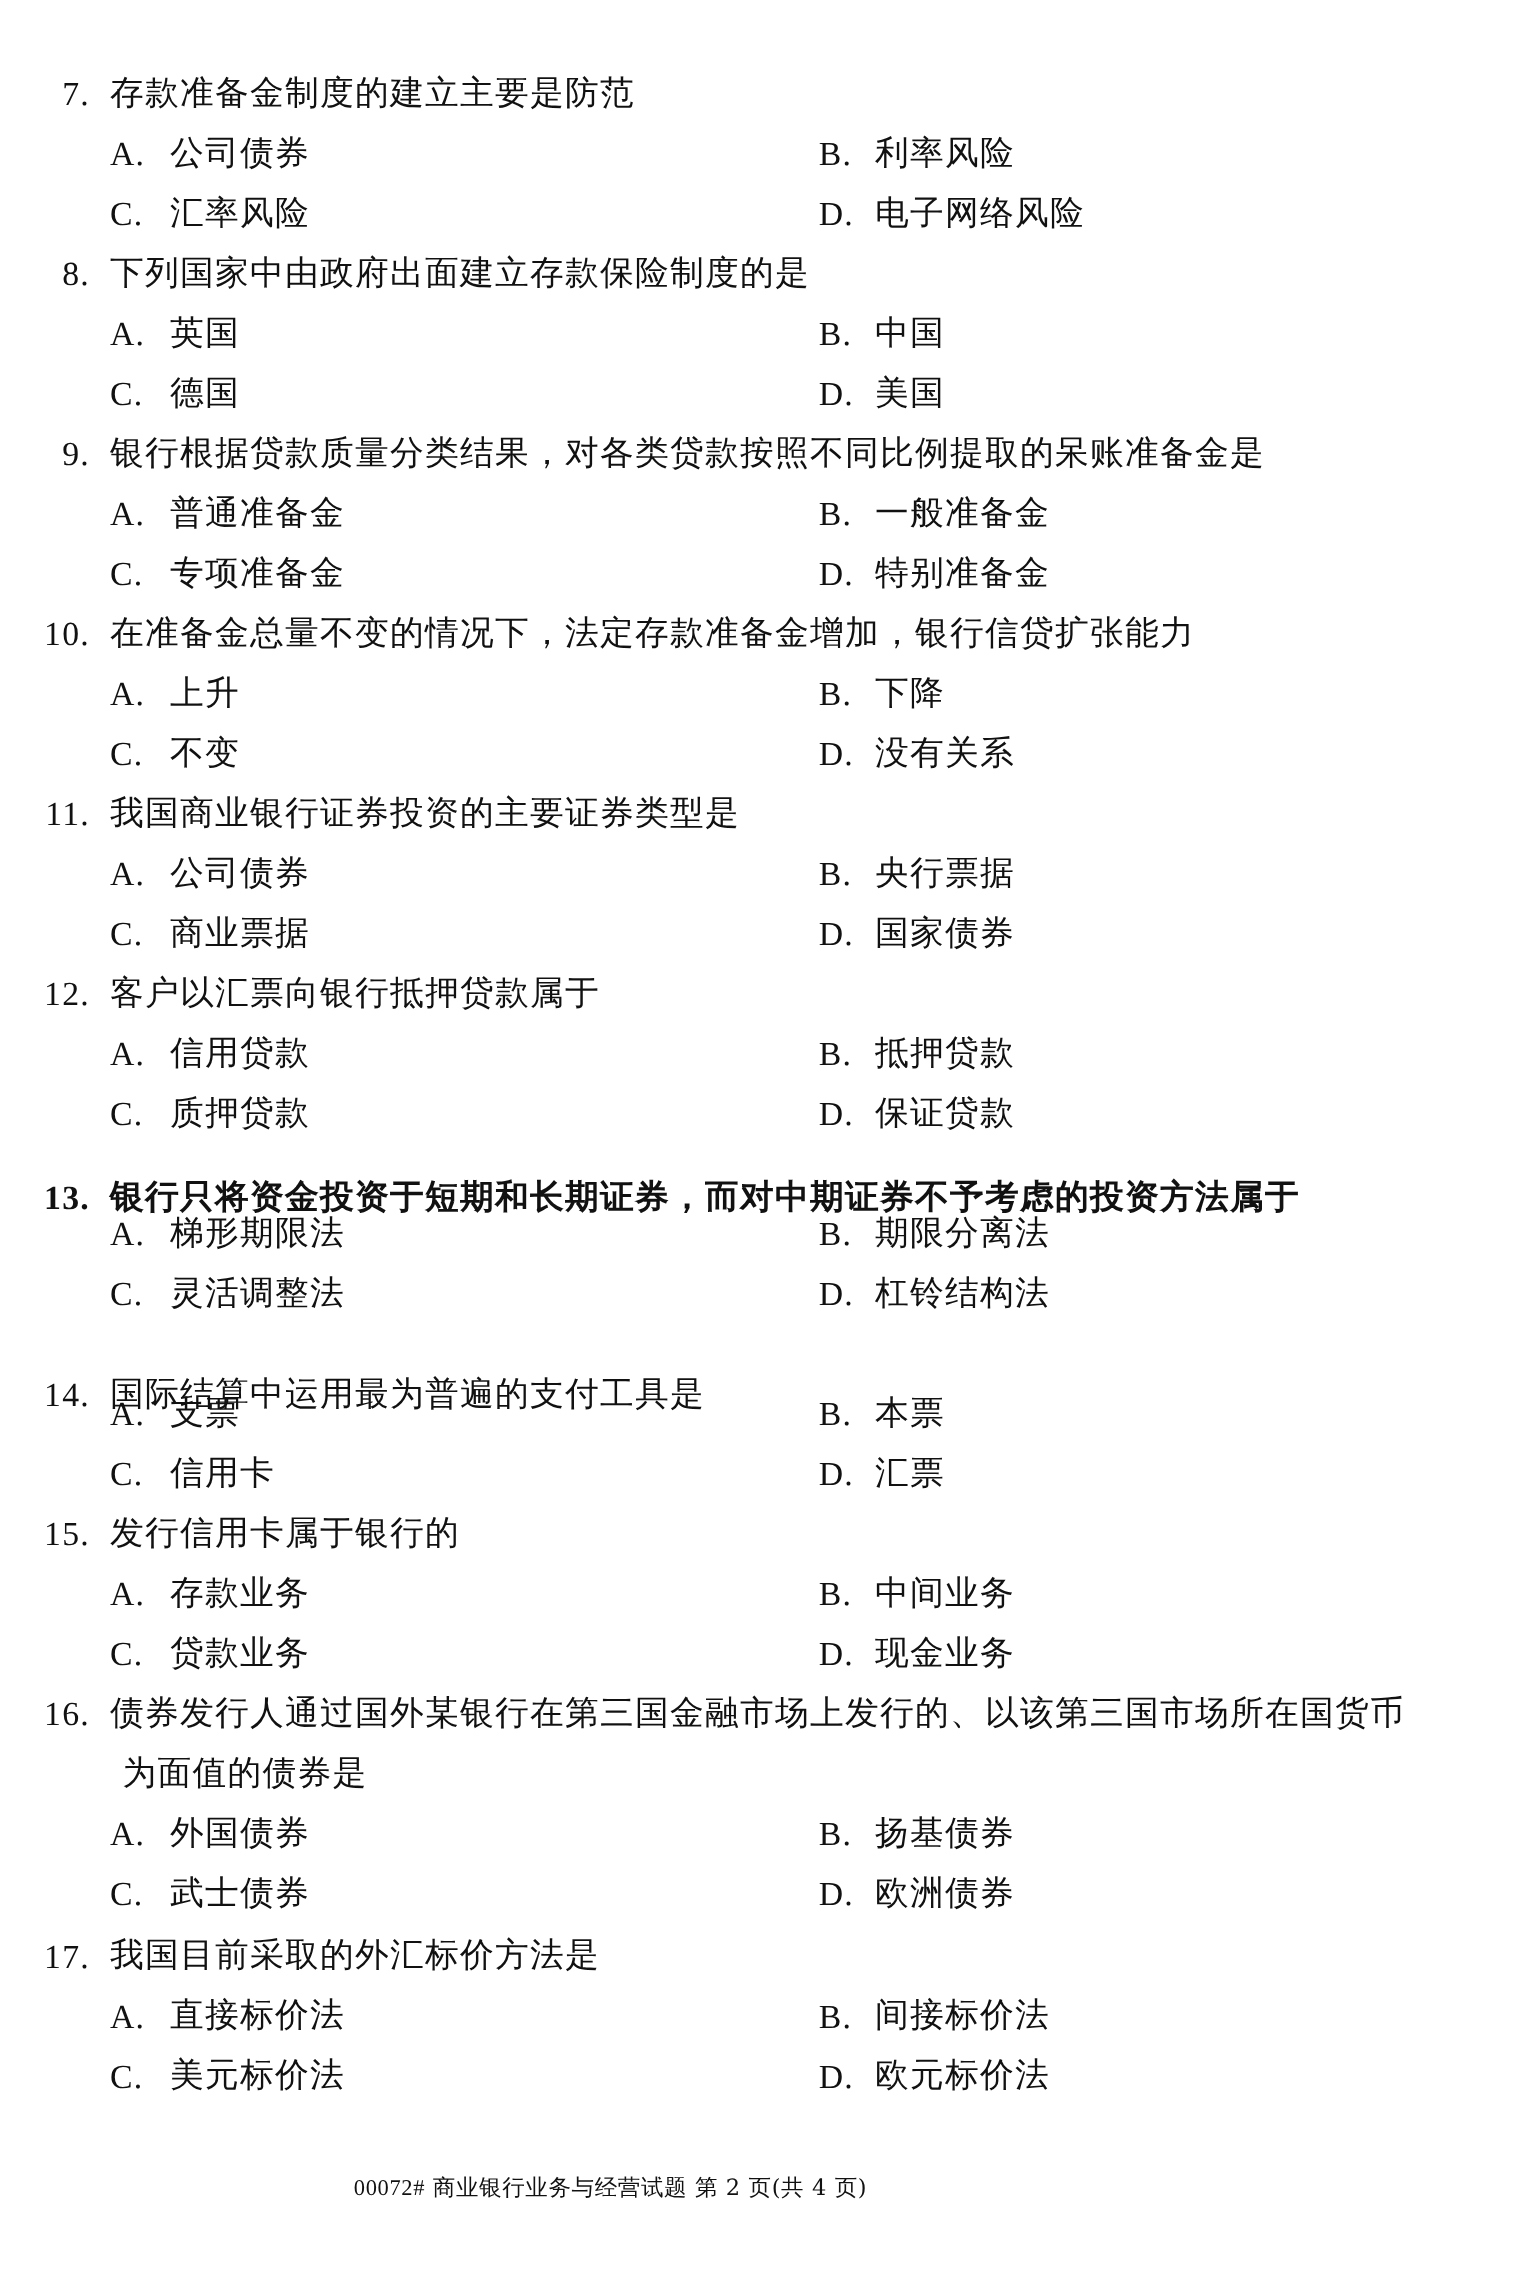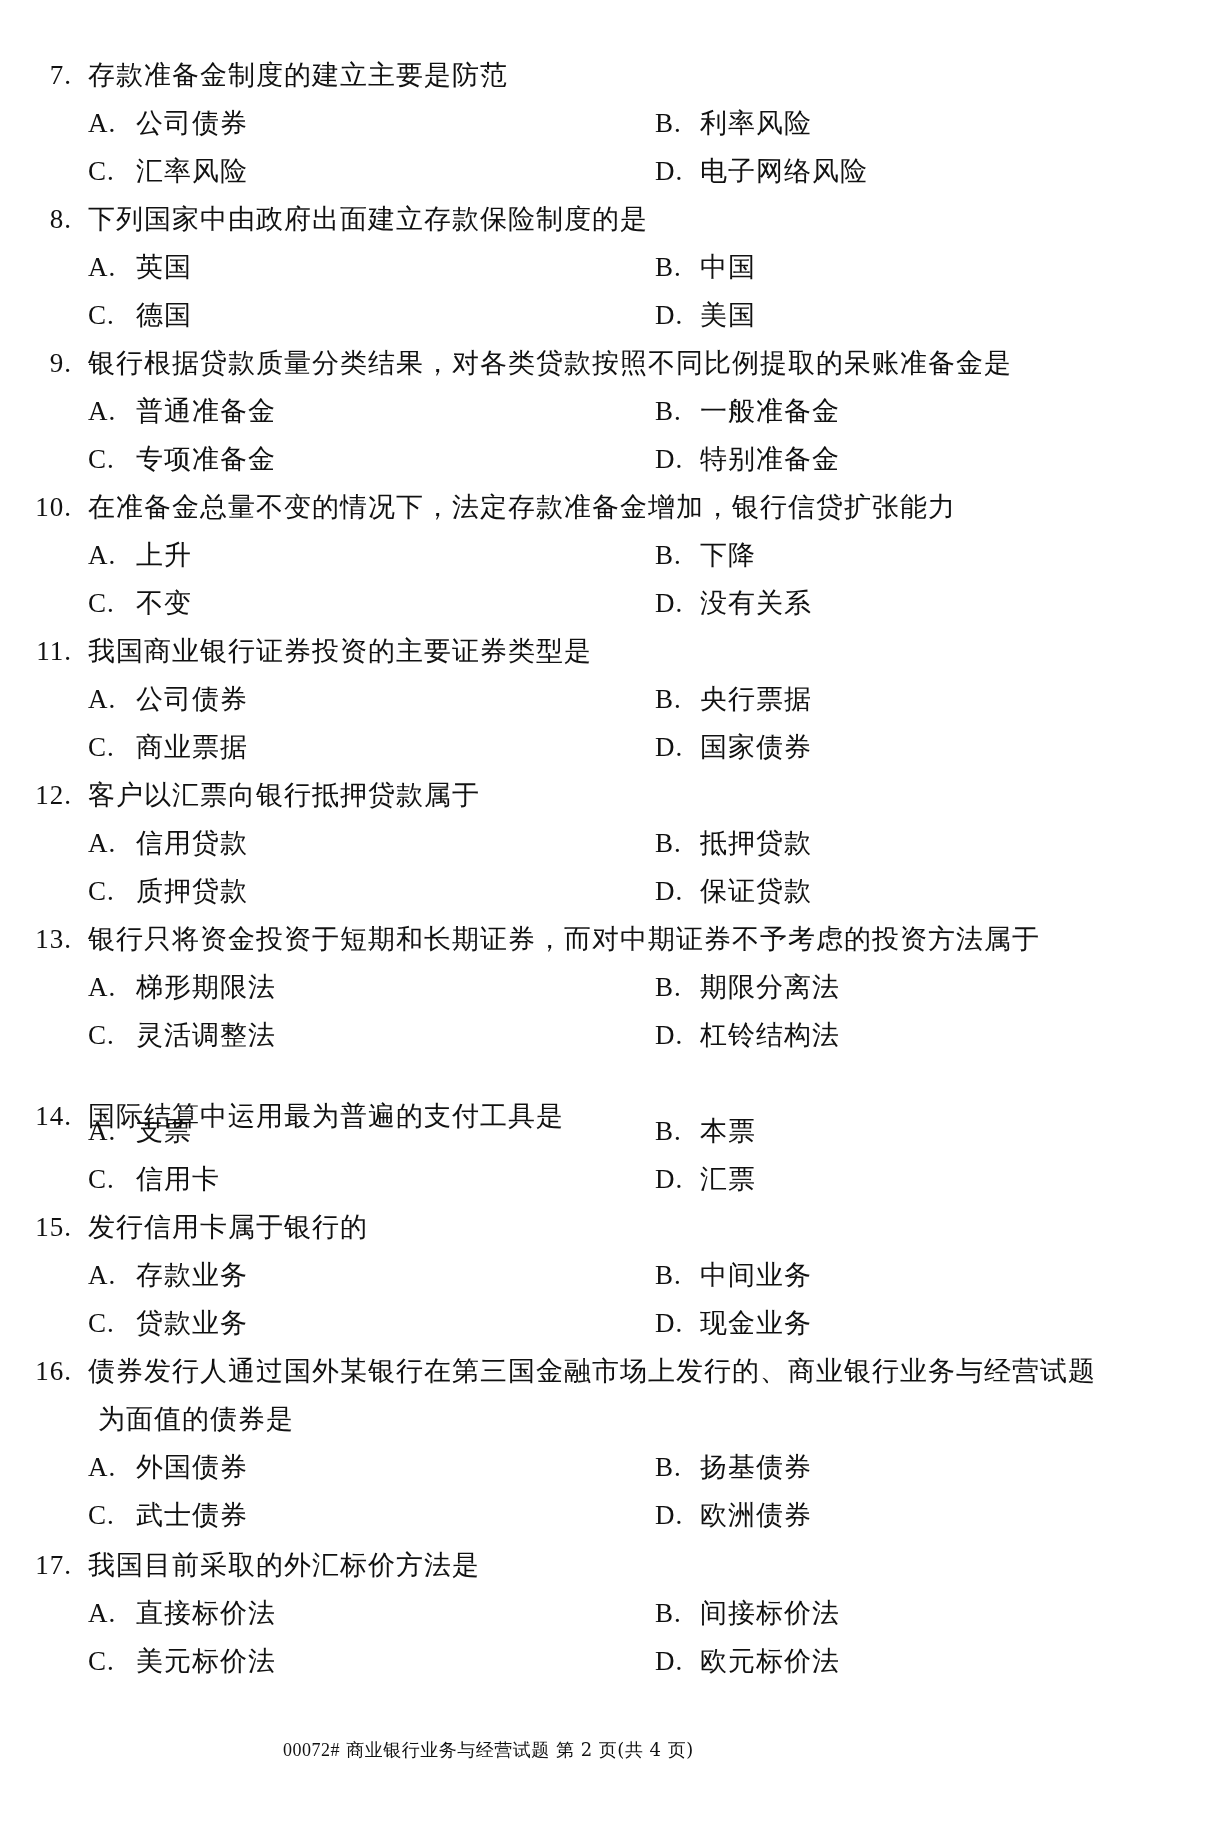--- a/index.html
+++ b/index.html
@@ -207,21 +207,21 @@
       <span class="opt-letter">C.</span>
       <span class="opt-text">质押贷款</span>
     </div>
     <div class="line col-right" style="top:867px;left:0;width:1226px;">
       <span class="opt-letter">D.</span>
       <span class="opt-text">保证贷款</span>
     </div>
   </div>
 
   <div>
-    <div class="line" style="top:915px;left:0;width:1116px;">
+    <div class="line" style="top:934px;left:0;width:1116px;font-weight:bold;">
       <span class="qnum">13.</span>
       <span class="qtext">银行只将资金投资于短期和长期证券，而对中期证券不予考虑的投资方法属于</span>
     </div>
     <div class="line col-left" style="top:963px;left:0;width:600px;">
       <span class="opt-letter">A.</span>
       <span class="opt-text">梯形期限法</span>
     </div>
     <div class="line col-right" style="top:963px;left:0;width:1226px;">
       <span class="opt-letter">B.</span>
       <span class="opt-text">期限分离法</span>
@@ -278,21 +278,21 @@
     </div>
     <div class="line col-right" style="top:1299px;left:0;width:1226px;">
       <span class="opt-letter">D.</span>
       <span class="opt-text">现金业务</span>
     </div>
   </div>
 
   <div>
     <div class="line" style="top:1347px;left:0;width:1226px;">
       <span class="qnum">16.</span>
-      <span class="qtext">债券发行人通过国外某银行在第三国金融市场上发行的、商业银行业务与经营试题</span>
+      <span class="qtext">债券发行人通过国外某银行在第三国金融市场上发行的、以该第三国市场所在国货币</span>
     </div>
     <div class="line" style="top:1395px;left:0;width:1226px;">
       <span class="qcont">为面值的债券是</span>
     </div>
     <div class="line col-left" style="top:1443px;left:0;width:600px;">
       <span class="opt-letter">A.</span>
       <span class="opt-text">外国债券</span>
     </div>
     <div class="line col-right" style="top:1443px;left:0;width:1226px;">
       <span class="opt-letter">B.</span>

